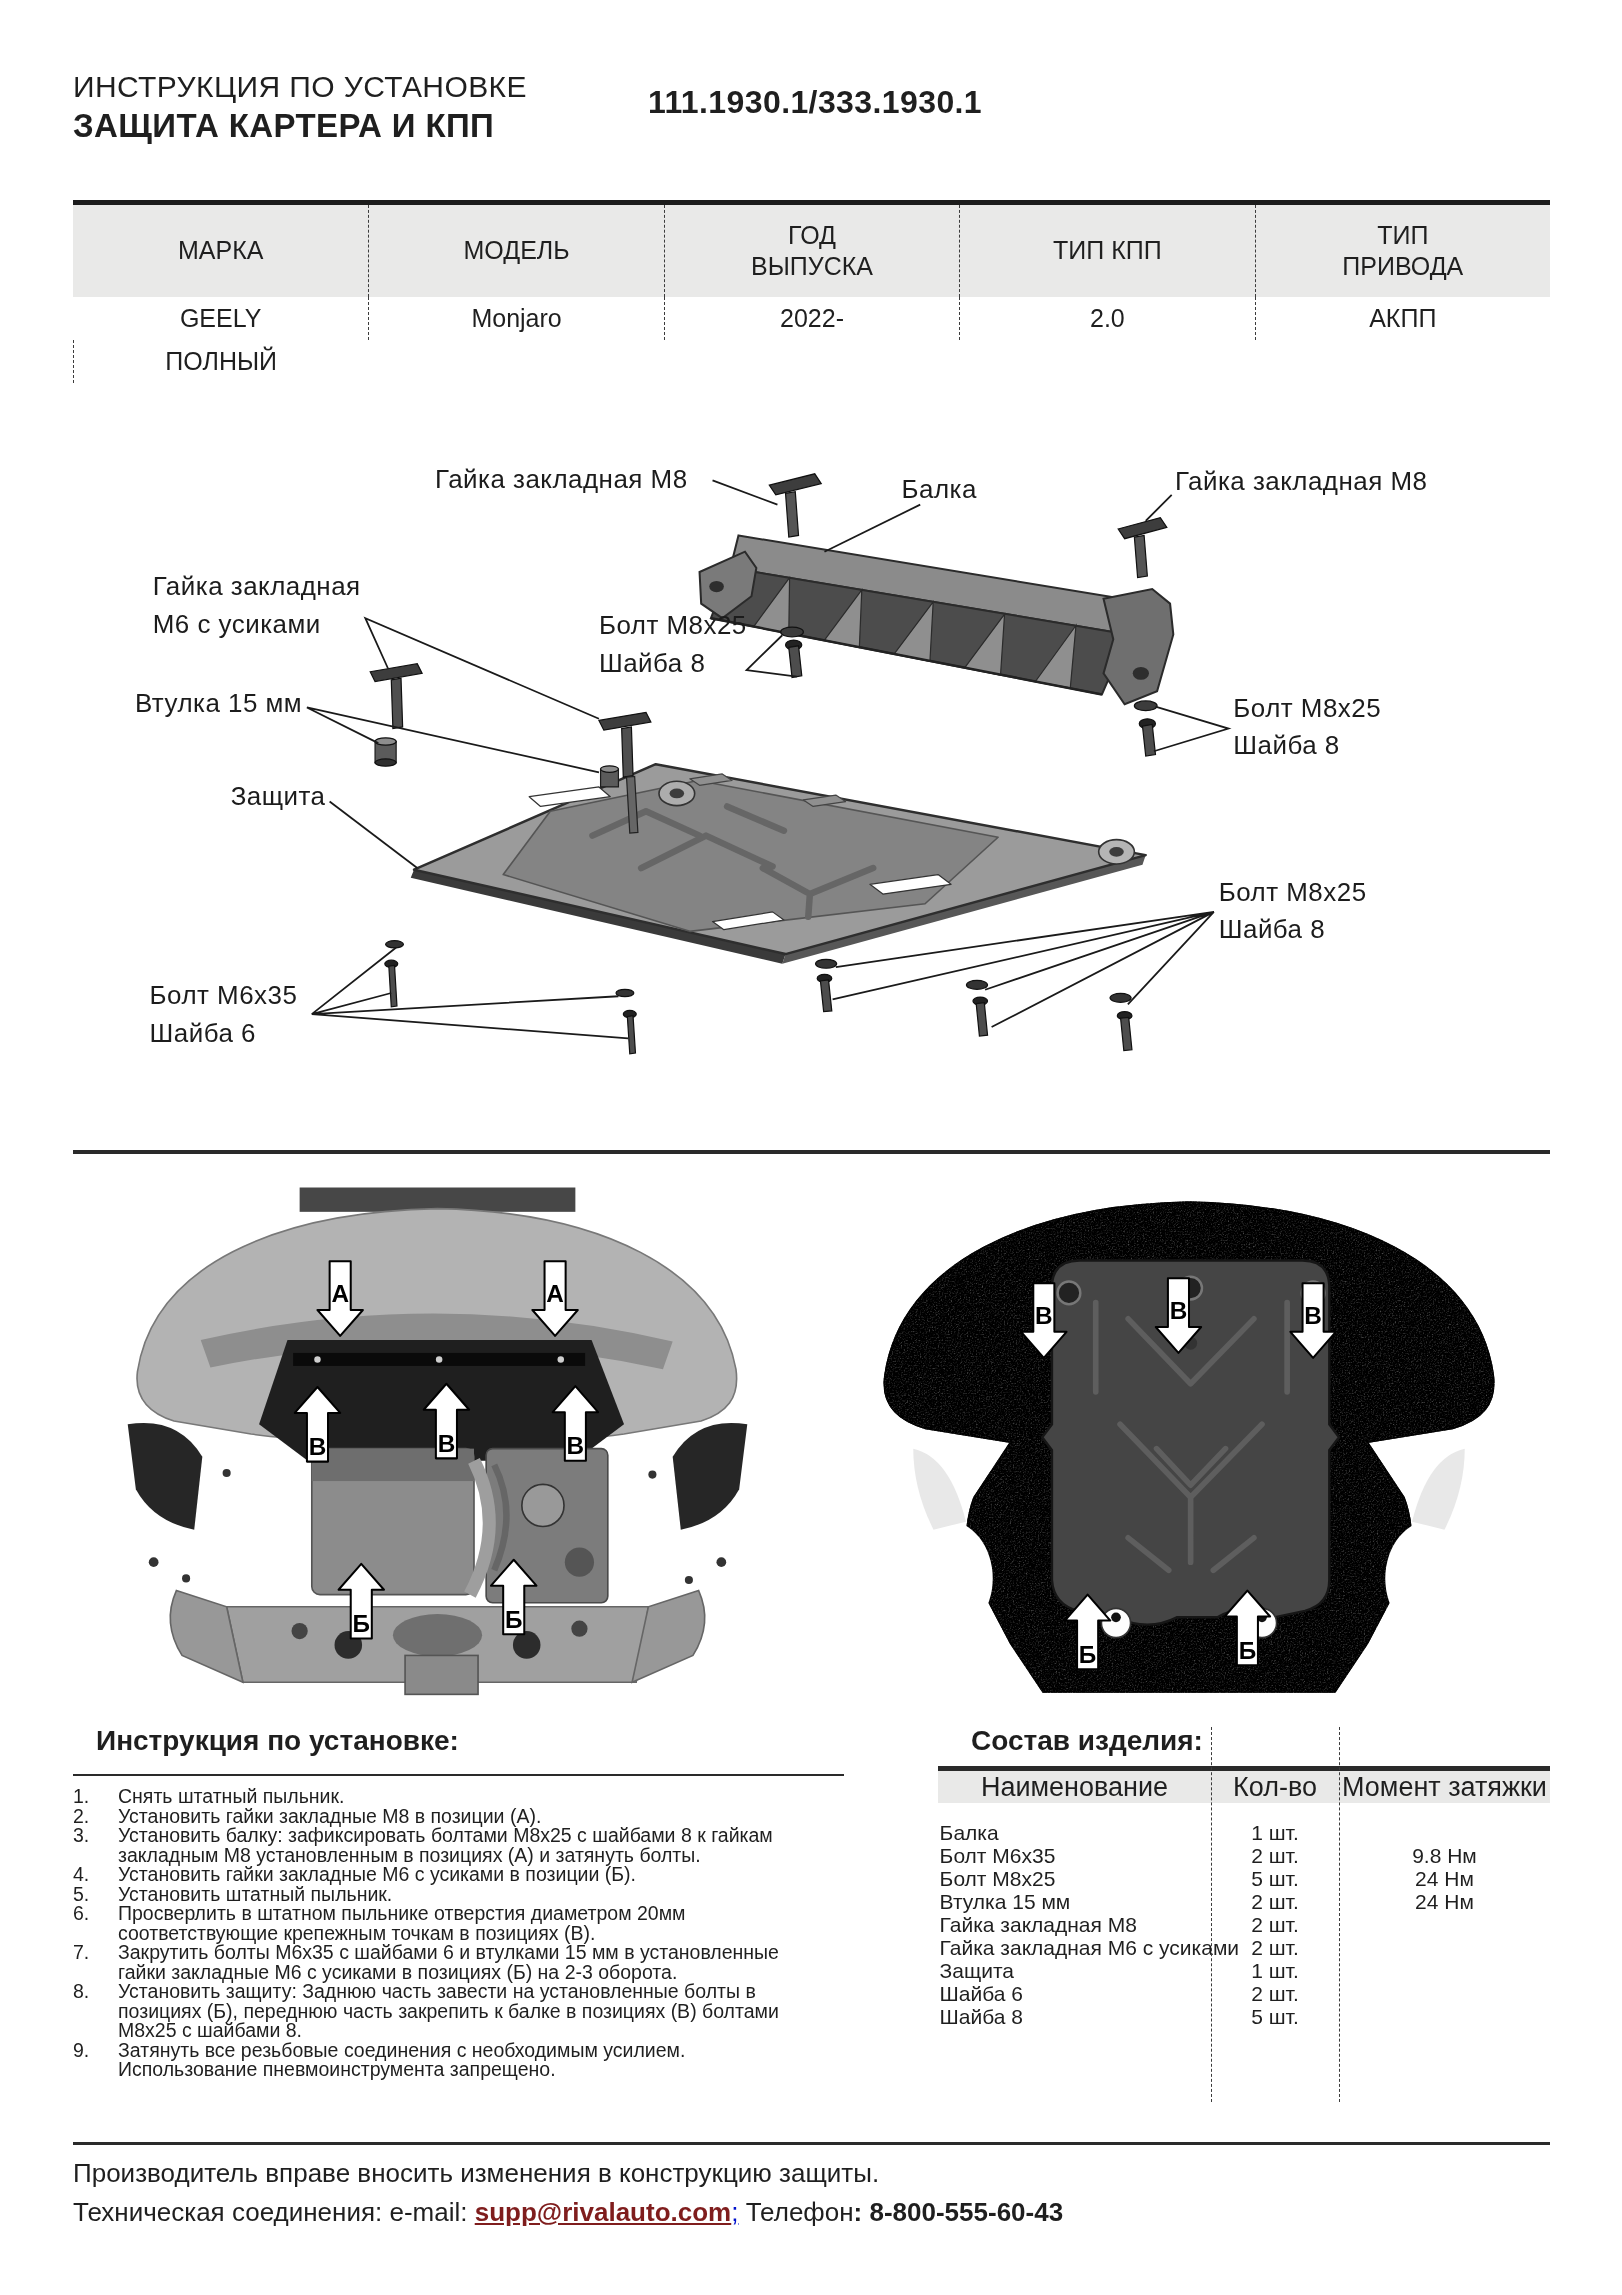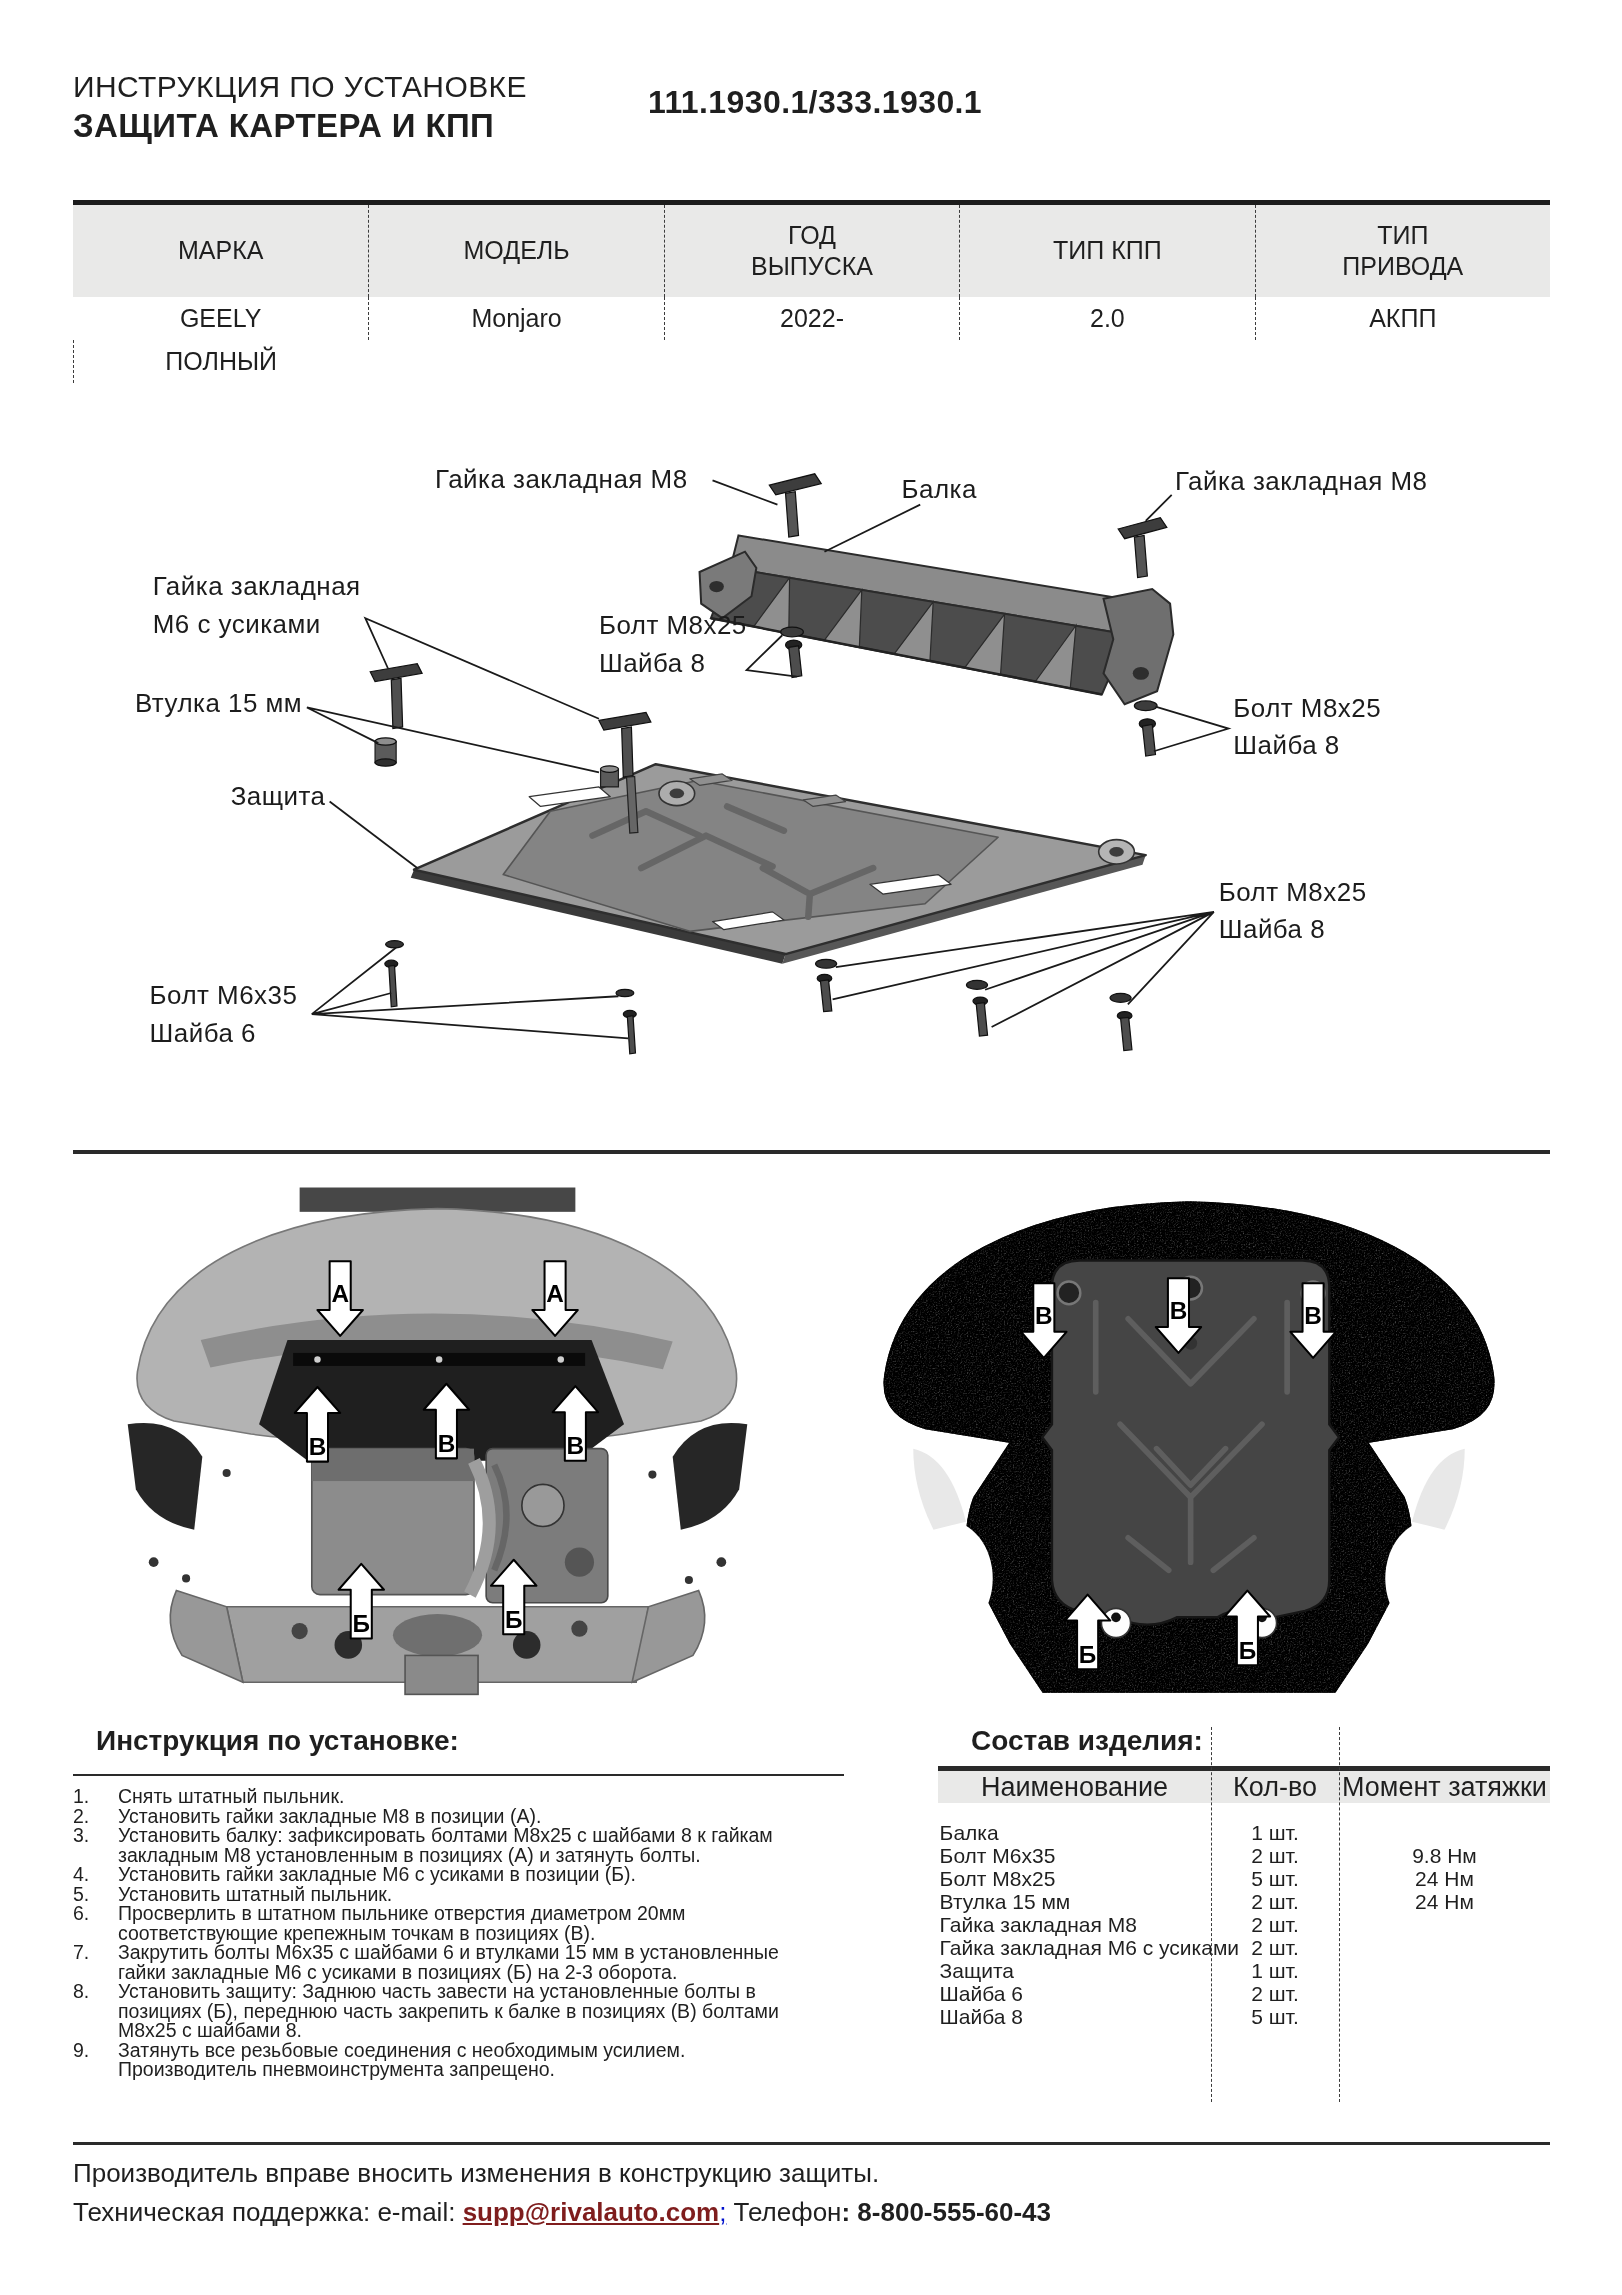--- a/index.html
+++ b/index.html
@@ -374,21 +374,21 @@
       <div class="itxt">
         <div>Установить защиту: Заднюю часть завести на установленные болты в</div>
         <div>позициях (Б), переднюю часть закрепить к балке в позициях (В) болтами</div>
         <div>М8х25 с шайбами 8.</div>
       </div>
     </div>
     <div class="ili">
       <span class="num">9.</span>
       <div class="itxt">
         <div>Затянуть все резьбовые соединения с необходимым усилием.</div>
-        <div>Производитель пневмоинструмента запрещено.</div>
+        <div>Использование пневмоинструмента запрещено.</div>
       </div>
     </div>
   </div>
 
 <div class="abs parts-title">Состав изделия:</div>
 <div class="abs ptop rule"></div>
 <div class="abs phead">
   <div>Наименование</div>
   <div>Кол-во</div>
   <div>Момент затяжки</div>
@@ -439,15 +439,15 @@
       <div class="c2">5 шт.</div>
       <div class="c3"></div>
     </div>
   </div>
 <div class="pdash" style="left:1211px;"></div>
 <div class="pdash" style="left:1339px;"></div>
 
 <div class="abs foot-rule rule"></div>
 <div class="abs foot1">Производитель вправе вносить изменения в конструкцию защиты.</div>
 <div class="abs foot2">
-  <span>Техническая поддержка:  e-mail: </span><a class="email" href="#">supp@rivalauto.com</a><span class="semi">;</span><span> Телефон</span><span class="bold">: 8-800-555-60-43</span>
+  <span>Техническая соединения:  e-mail: </span><a class="email" href="#">supp@rivalauto.com</a><span class="semi">;</span><span> Телефон</span><span class="bold">: 8-800-555-60-43</span>
 </div>
 
 
 </body></html>

